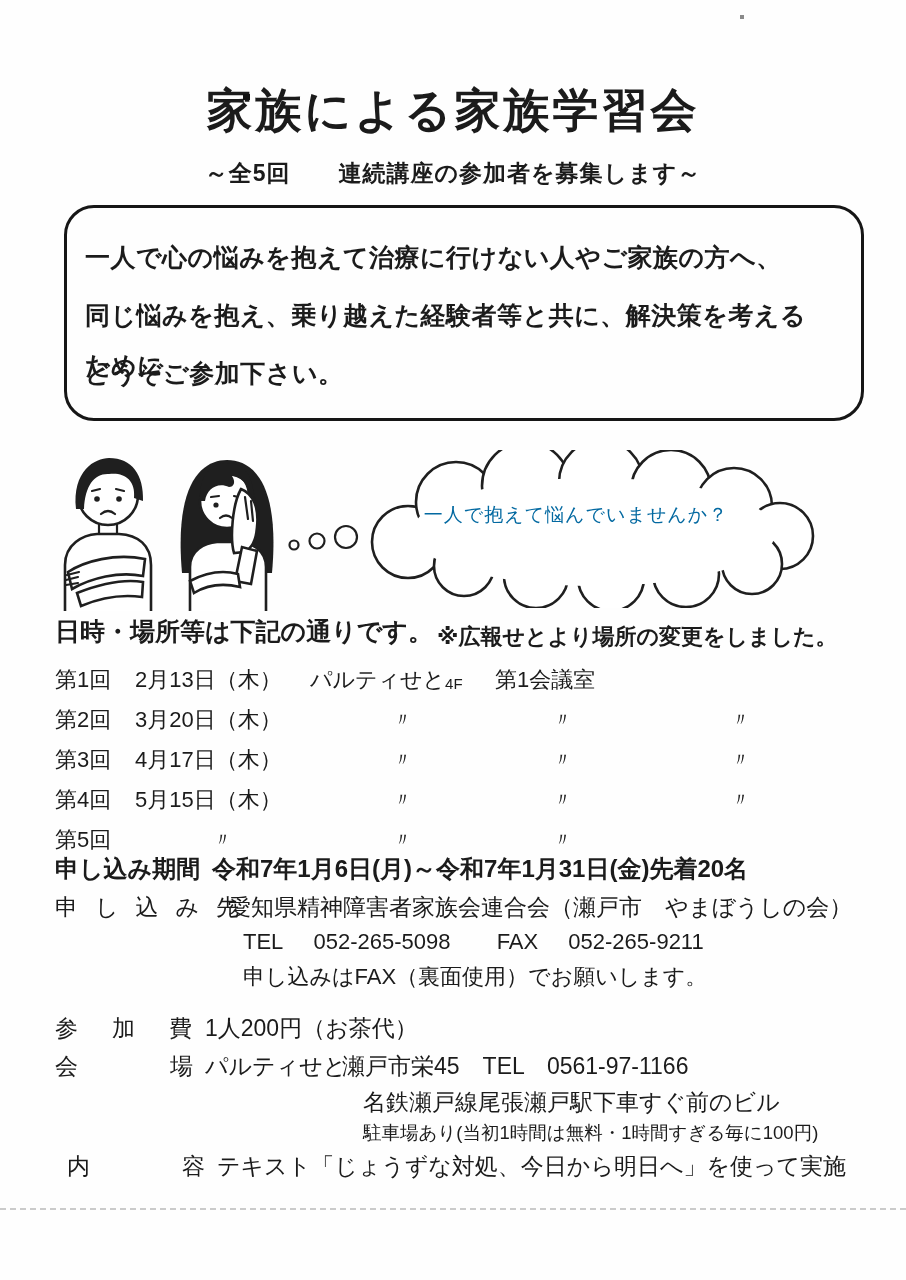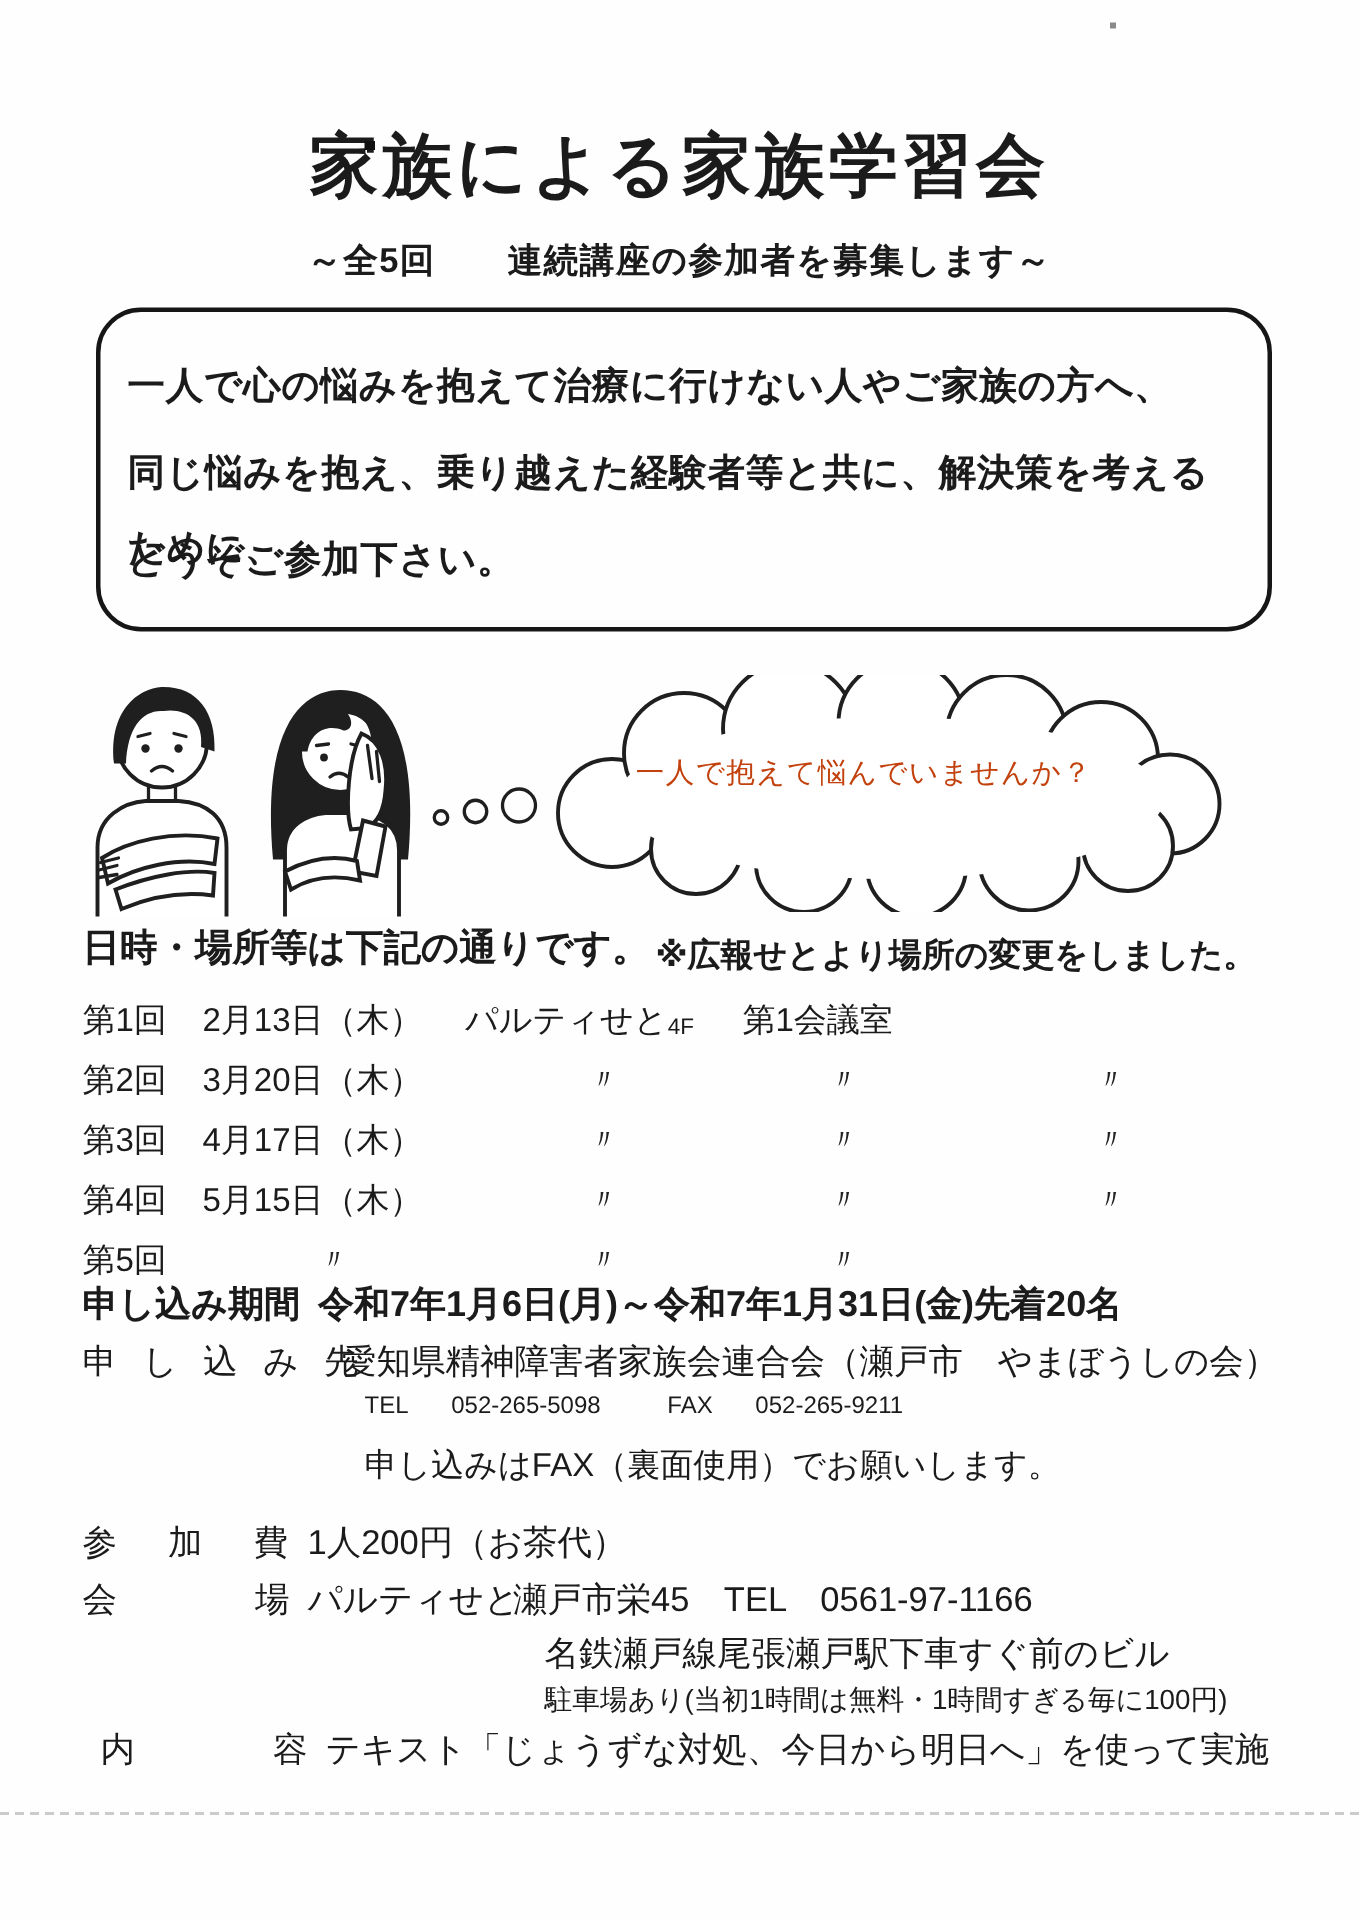--- a/index.html
+++ b/index.html
@@ -22,53 +22,53 @@
   }
   .subtitle{
     top:158px;left:0;width:906px;
     text-align:center;
     font-size:23px;font-weight:600;letter-spacing:1px;
   }
   
   .intro-box{
     top:205px;left:64px;width:742px;height:176px;
     border:3px solid #161616;border-radius:30px;
-    padding:24px 18px 10px 18px;
+    padding:24px 34px 10px 18px;
   }
   .intro-box p{
     margin:0;height:58px;line-height:50px;
     font-size:25px;font-weight:bold;letter-spacing:0.5px;
   }
   
   .people-svg{top:447px;left:55px;}
   .dots-svg{top:515px;left:282px;}
   .cloud-wrap{top:450px;left:356px;width:468px;height:158px;}
   .cloud-svg{position:absolute;top:0;left:0;}
   .cloud-text{
     position:absolute;top:52px;left:55px;width:330px;
-    text-align:center;font-size:19px;letter-spacing:1px;color:#c2410c;
+    text-align:center;font-size:19px;letter-spacing:1px;color:#0369a1;
   }
   
   .sched-heading{top:615px;left:55px;font-size:25px;font-weight:bold;}
   .sched-note{top:622px;left:437px;font-size:22px;font-weight:bold;}
   .sched-table{top:660px;left:0;width:906px;}
   .sched-row{
     display:grid;
     grid-template-columns:80px 175px 185px 135px 221px;
     padding-left:55px;height:40px;align-items:center;
     font-size:22px;
   }
   .cell-ditto{text-align:center;font-size:19px;color:#222;}
   .venue-floor{font-size:15px;vertical-align:-2px;}
   
   .row-period{top:853px;left:55px;font-size:24px;font-weight:bold;}
   .row-period .val{position:absolute;left:157px;top:0;width:700px;white-space:nowrap;}
   .row-recipient{top:892px;left:55px;font-size:23px;}
   .row-recipient .val{position:absolute;left:173px;top:0;width:640px;white-space:nowrap;}
-  .row-telfax{top:929px;left:243px;font-size:16px;}
+  .row-telfax{top:929px;left:243px;font-size:22px;}
   .row-telfax .num{margin-right:40px;}
   .row-telfax .lbl{margin-right:24px;}
   .row-faxnote{top:962px;left:243px;font-size:22px;}
   .ls-recipient{letter-spacing:17px;}
   .ls-fee{letter-spacing:34px;}
   .ls-wide{letter-spacing:92px;}
   .row-fee{top:1013px;left:55px;font-size:23px;}
   .row-fee .val{position:absolute;left:150px;top:0;white-space:nowrap;}
   .row-venue{top:1051px;left:55px;font-size:23px;}
   .row-venue .val{position:absolute;left:150px;top:0;white-space:nowrap;}

